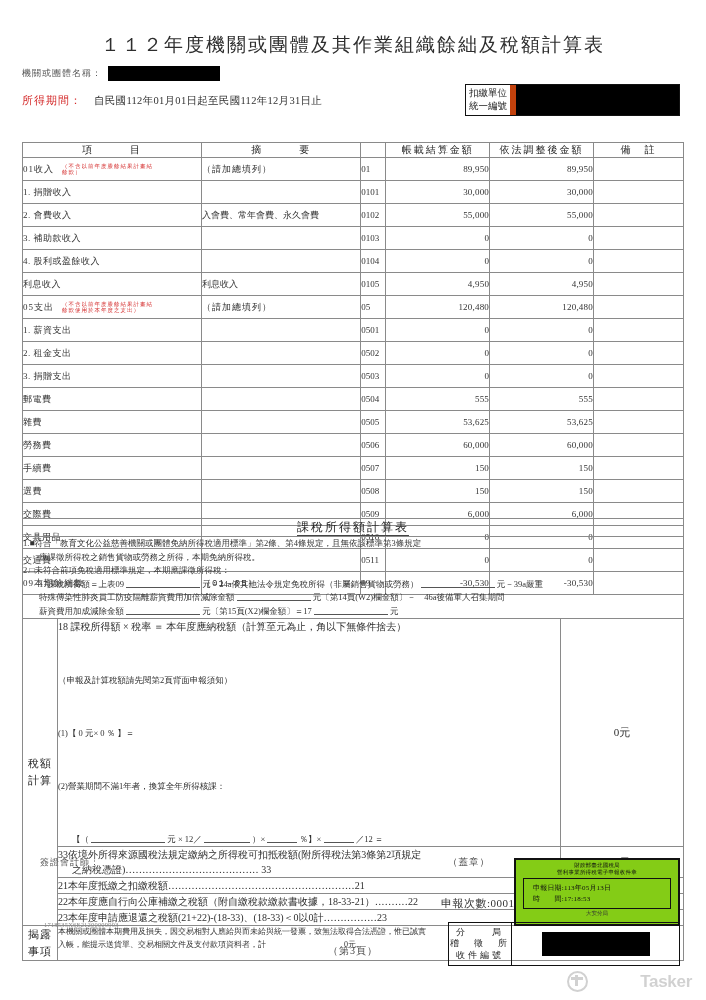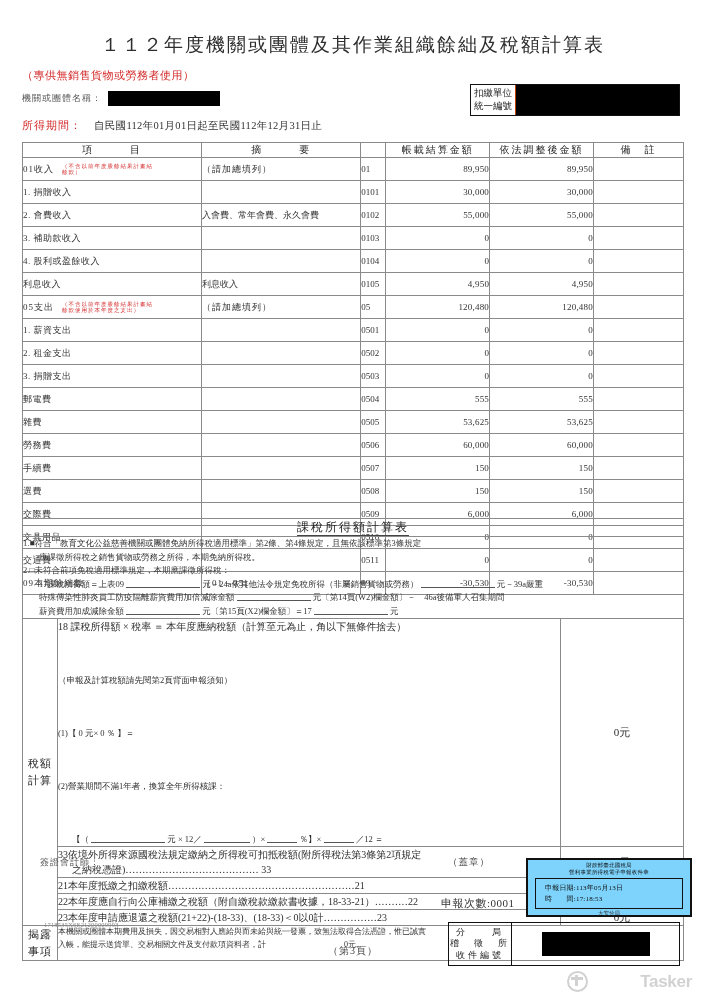--- a/index.html
+++ b/index.html
@@ -24,41 +24,41 @@
   .org-label{font-size:9px;color:#555;letter-spacing:1px;}
   .redact{background:#000;display:inline-block;}
   .org-redact{width:112px;height:15px;margin-left:6px;}
 
   .unit-box{
     position:absolute;right:26px;top:84px;display:flex;
     border:1px solid #111;background:#fff;
   }
   .unit-label{
     font-size:9.5px;line-height:13px;padding:2px 3px;text-align:center;
-    border-right:1px solid #c2410c;white-space:nowrap;color:#222;
+    border-right:6px solid #c2410c;white-space:nowrap;color:#222;
   }
   .unit-redact{width:163px;height:30px;background:#000;}
 
   .period-row{margin:12px 0 0 22px;display:flex;align-items:baseline;}
   .period-label{color:#d42a2a;font-size:11px;letter-spacing:1px;}
   .period-value{font-size:10.5px;margin-left:12px;color:#333;letter-spacing:.3px;}
 
   
   table{border-collapse:collapse;}
   .main-tbl{
     position:absolute;left:22px;top:142px;width:662px;
     border:1.4px solid #6b6b6b;
   }
   .main-tbl td,.main-tbl th{
     border:0.8px solid #8a8a8a;padding:0;vertical-align:middle;
     font-weight:400;font-size:9px;color:#333;
   }
   .main-tbl thead td{height:14px;text-align:center;font-size:10px;letter-spacing:2px;color:#222;}
   .c-item{width:180px;}
-  .c-desc{width:160px;}
+  .c-desc{width:160px;font-family:Liberation Mono, monospace;}
   .c-code{width:24px;}
   .c-amt1{width:104px;}
   .c-amt2{width:104px;}
   .c-memo{width:90px;}
   .code-cell{font-size:9px;text-align:left;padding-left:2px;border-left:1.2px solid #6b6b6b;}
   .amt{text-align:right;padding-right:5px;font-size:9.5px;letter-spacing:.2px;}
   .amt-col{border-left:1.2px solid #6b6b6b;}
   .row-h{height:22px;}
   .major-label{font-size:12px;padding-left:3px;letter-spacing:1px;color:#222;}
   .major-sub{
@@ -100,22 +100,22 @@
     vertical-align:middle !important;
   }
   .disc-body{padding:3px 6px;font-size:8px;line-height:12.5px;color:#333;}
 
   
   .acct-sign{position:absolute;left:40px;top:856px;font-size:9px;color:#555;letter-spacing:1px;}
   .seal-lbl{position:absolute;left:448px;top:856px;font-size:9.5px;color:#444;letter-spacing:1px;}
   .filecount{position:absolute;left:441px;top:896px;font-size:11px;color:#333;letter-spacing:.5px;}
 
   .stamp{
-    position:absolute;left:526px;top:858px;width:166px;height:59px;
-    border:2.2px solid #111;background:#7dd3fc;box-sizing:border-box;
+    position:absolute;left:514px;top:858px;width:166px;height:68px;
+    border:2.2px solid #111;background:#84cc16;box-sizing:border-box;
   }
   .stamp-t1{text-align:center;font-size:5.5px;line-height:7px;color:#111;margin-top:2px;letter-spacing:.2px;}
   .stamp-inner{
     margin:2px 7px 0 7px;border:1.6px solid #111;height:31px;box-sizing:border-box;
     display:flex;flex-direction:column;justify-content:center;
   }
   .stamp-line{font-size:7px;line-height:11px;color:#111;padding-left:9px;letter-spacing:.2px;}
   .stamp-foot{text-align:center;font-size:5.5px;color:#333;margin-top:1px;}
 
   .recv-tbl{
@@ -143,21 +143,20 @@
   .tasker-mark:before{content:"";position:absolute;left:6px;top:2px;width:3px;height:11px;background:#9a9a9a;}
   .tasker-mark:after{content:"";position:absolute;left:1.5px;top:4px;width:12px;height:2.5px;background:#9a9a9a;}
   .tasker-txt{font-family:"Liberation Sans","DejaVu Sans",sans-serif;font-size:17px;color:#9a9a9a;font-weight:600;letter-spacing:-.3px;}
 </style>
 </head>
 <body>
 
 <div class="page">
 
   <div class="doc-title">１１２年度機關或團體及其作業組織餘絀及稅額計算表</div>
-  <div class="red-note">（專供無銷售貨物或勞務者使用）</div>
 
   <div class="org-row">
     <span class="org-label">機關或團體名稱：</span>
     <span class="redact org-redact"></span>
   </div>
 
   <div class="unit-box">
     <div class="unit-label">
       <div>扣繳單位</div>
       <div>統一編號</div>

